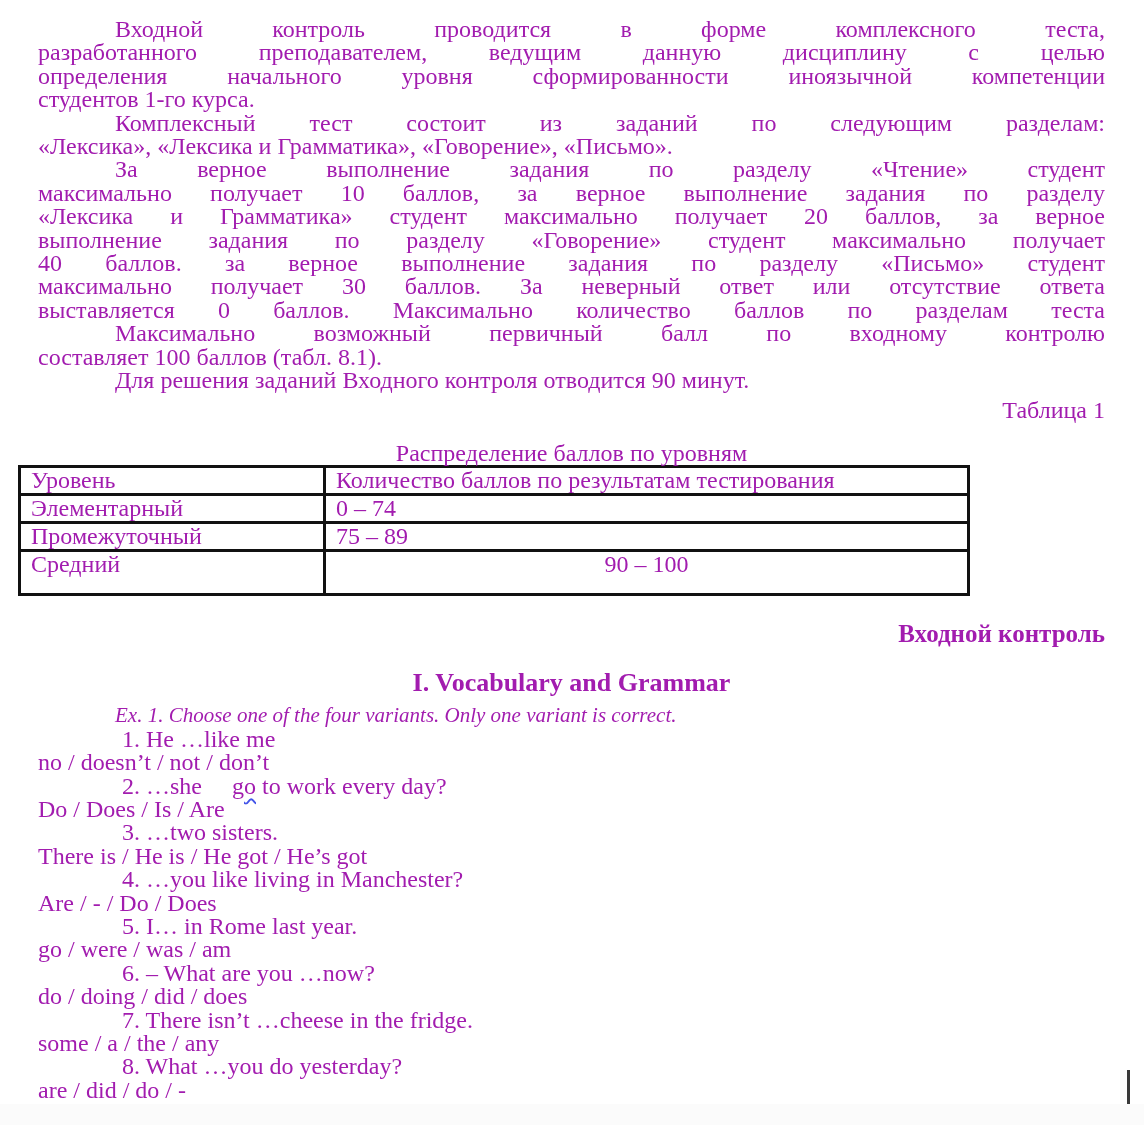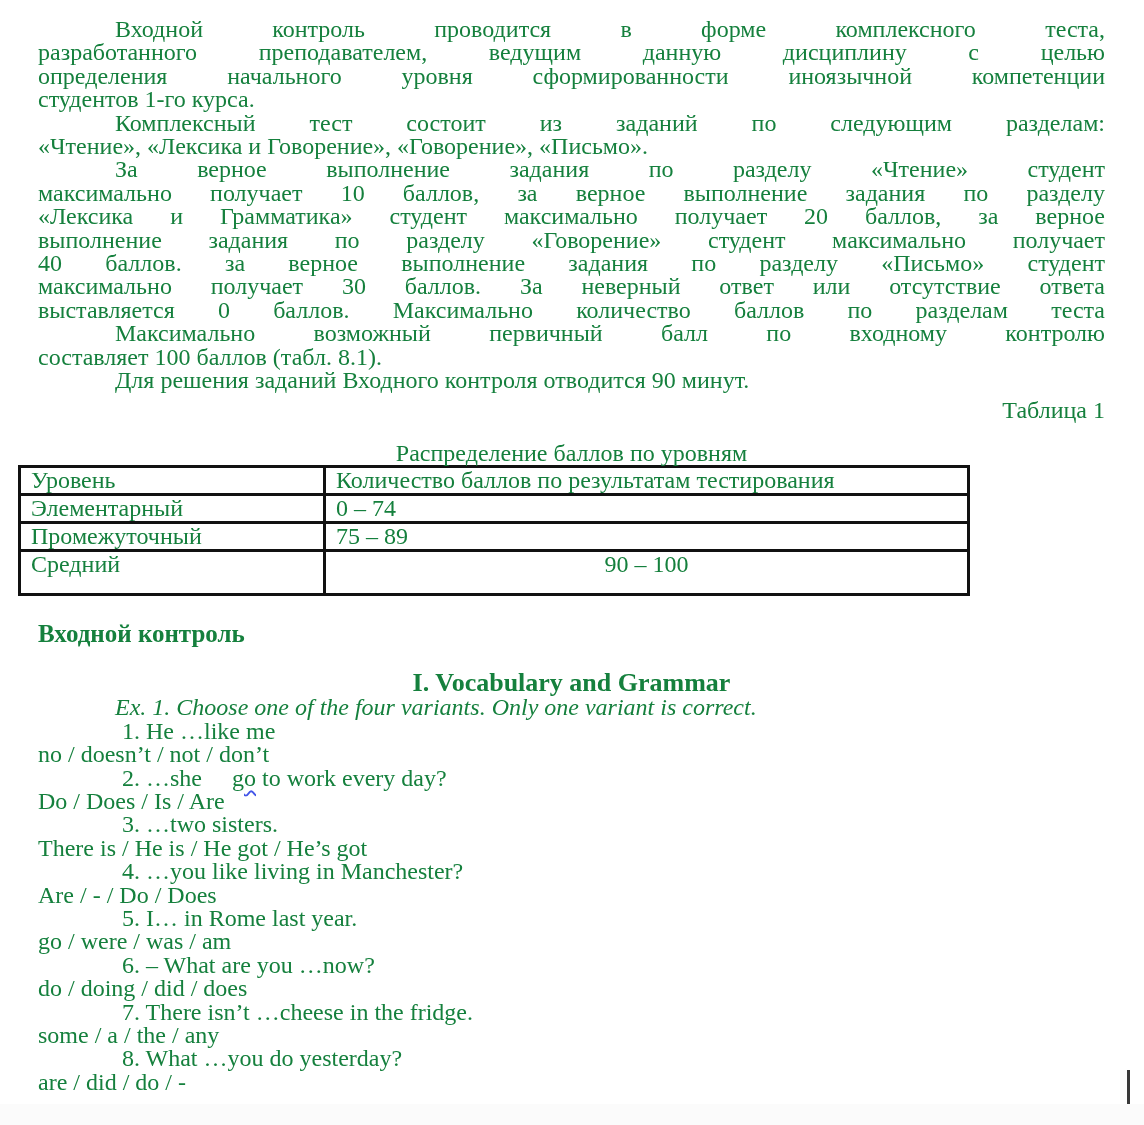--- a/index.html
+++ b/index.html
@@ -1,41 +1,41 @@
 <!DOCTYPE html>
 <html><head>
 <meta charset="utf-8">
 <style>
   html,body { margin:0; padding:0; background:#ffffff; }
   .page {
     position:relative; width:1144px; height:1125px; background:#ffffff;
-    font-family:"Liberation Serif", serif; color:#15803d; overflow:hidden;
+    font-family:"Liberation Serif", serif; color:#a21caf; overflow:hidden;
   }
   .content { padding:18px 39px 0 38px; }
   .tline { font-size:24px; line-height:23.4px; }
   .tline[data-flags~="indent"] { text-indent:77px; }
   .tline[data-flags~="fill"] { text-align:justify; text-align-last:justify; }
   .tline[data-flags~="qindent"] { padding-left:84px; }
   .table-label { font-size:24px; line-height:23.4px; text-align:right;margin-top:6px; }
   .table-caption { font-size:24px; line-height:23.4px; text-align:center;margin-top:20px; }
   table.score-table {
     border-collapse:collapse; table-layout:fixed;
     margin-left:-20px; width:952px; background:#fff;
   }
   table.score-table th, table.score-table td {
     border:3px solid #111; font-size:24px; font-weight:normal;
     text-align:left; padding:0 10px; line-height:25px; vertical-align:top;
   }
   table.score-table col.c1 { width:305px; }
   table.score-table tr { height:27px; }
   table.score-table tr.tall { height:44px; }
   table.score-table tr[data-align="center"] td.score-cell { text-align:center; }
-  .h-main { text-align:left; font-weight:bold; font-size:25px; line-height:25px; margin-top:25px; }
+  .h-main { text-align:right; font-weight:bold; font-size:25px; line-height:25px; margin-top:25px; }
   .h-sub  { text-align:center; font-weight:bold; font-size:26px; line-height:25px; margin-top:24px; }
-  .ex-line { font-style:italic; font-size:24px; line-height:23.4px; padding-left:77px; margin-top:1px; }
+  .ex-line { font-style:italic; font-size:21px; line-height:23.4px; padding-left:77px; margin-top:9px; }
   .squiggle {
     text-decoration-line:underline; text-decoration-style:wavy;
     text-decoration-color:#4355e8; text-decoration-thickness:2px;
     text-underline-offset:4px;
     margin-left:24px;
   }
   .caret { position:absolute; left:1127px; top:1070px; width:3px; height:34px; background:#3a3a3a; }
   .bottom-strip { position:absolute; left:0; top:1104px; width:1144px; height:21px; background:#fbfbfb; }
 </style>
 </head>
@@ -49,21 +49,21 @@
         <div class="tline" data-flags="indent fill"><span>Входной контроль проводится в форме комплексного теста,</span></div>
 
         <div class="tline" data-flags="fill"><span>разработанного преподавателем, ведущим данную дисциплину с целью</span></div>
 
         <div class="tline" data-flags="fill"><span>определения начального уровня сформированности иноязычной компетенции</span></div>
 
         <div class="tline"><span>студентов 1-го курса.</span></div>
 
         <div class="tline" data-flags="indent fill"><span>Комплексный тест состоит из заданий по следующим разделам:</span></div>
 
-        <div class="tline"><span>«Чтение», «Лексика и Говорение», «Говорение», «Письмо».</span></div>
+        <div class="tline"><span>«Лексика», «Лексика и Грамматика», «Говорение», «Письмо».</span></div>
 
         <div class="tline" data-flags="indent fill"><span>За верное выполнение задания по разделу «Чтение» студент</span></div>
 
         <div class="tline" data-flags="fill"><span>максимально получает 10 баллов, за верное выполнение задания по разделу</span></div>
 
         <div class="tline" data-flags="fill"><span>«Лексика и Грамматика» студент максимально получает 20 баллов, за верное</span></div>
 
         <div class="tline" data-flags="fill"><span>выполнение задания по разделу «Говорение» студент максимально получает</span></div>
 
         <div class="tline" data-flags="fill"><span>40 баллов. за верное выполнение задания по разделу «Письмо» студент</span></div>

